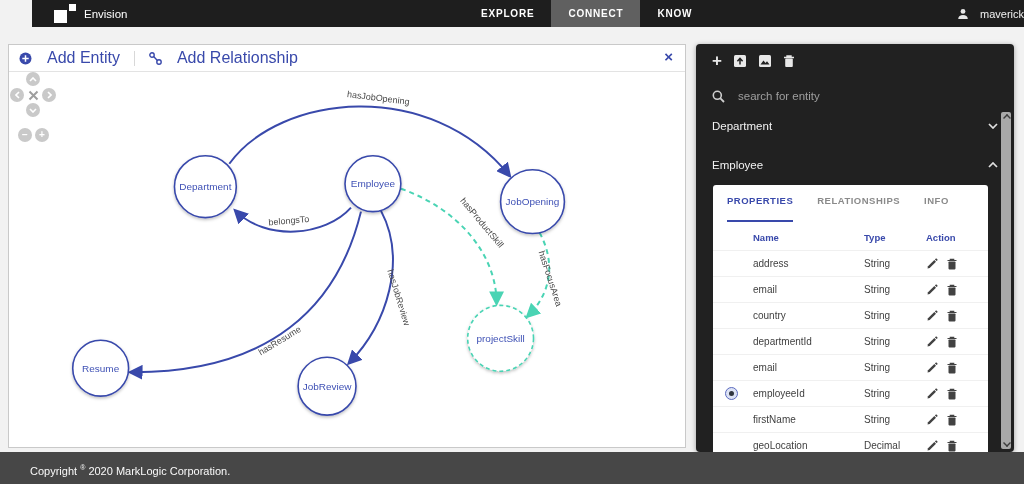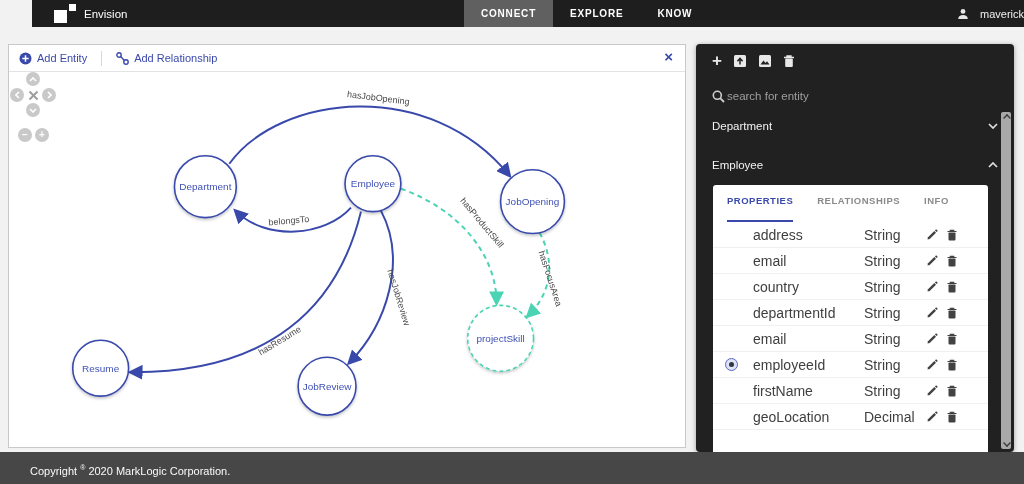--- a/index.html
+++ b/index.html
@@ -16,21 +16,21 @@
   .navtab{display:flex;align-items:center;padding:0 17px;color:#fff;font-size:10px;font-weight:bold;letter-spacing:.8px;cursor:pointer;}
   .navtab.active{background:#606060;}
   .nav-right{position:absolute;right:12px;top:0;height:27px;display:flex;align-items:center;gap:9px;}
   .username{color:#f0f0f0;font-size:11px;display:flex;align-items:center;gap:11px;}
   .kebab{display:flex;flex-direction:column;gap:2px;padding:2px 4px;cursor:pointer;}
   .kebab i{width:3px;height:3px;border-radius:50%;background:#e6e6e6;display:block;}
 
   
   .gpanel{position:absolute;left:8px;top:44px;width:678px;height:404px;background:#fff;border:1px solid #c9c9c9;box-sizing:border-box;}
   .gtoolbar{position:relative;height:26px;border-bottom:1px solid #e3e3e3;display:flex;align-items:center;padding:0 10px;}
-  .tbtn{display:flex;align-items:center;gap:5px;color:#3949ab;font-size:11px;cursor:pointer;white-space:nowrap;}
+  .tbtn{display:flex;align-items:center;gap:15px;color:#3949ab;font-size:16px;cursor:pointer;white-space:nowrap;}
   .tsep{width:1px;height:15px;background:#d8d8d8;margin:0 14px;}
   .close-x{position:absolute;right:12px;top:3px;color:#3949ab;font-weight:bold;font-size:15px;line-height:18px;cursor:pointer;}
   .gcanvas{position:absolute;left:0;top:27px;width:676px;height:375px;}
   .gcanvas svg.graph{position:absolute;left:0;top:0;}
 
   .node-circle{fill:#fff;stroke:#3949ab;stroke-width:1.6;}
   .node-circle.dashed{stroke:#4ad4b4;stroke-dasharray:4 3;}
   .node-label{fill:#3f51b5;font-size:10px;text-anchor:middle;}
   .edge-label{fill:#4a4a4a;font-size:9px;text-anchor:middle;}
 
@@ -39,35 +39,35 @@
   .navbtn{position:absolute;width:14px;height:14px;border-radius:50%;background:#c9c9c9;display:flex;align-items:center;justify-content:center;cursor:pointer;color:#fff;font-size:10px;font-weight:bold;line-height:14px;}
   .fitbtn{position:absolute;width:14px;height:14px;display:flex;align-items:center;justify-content:center;cursor:pointer;}
 
   
   .rpanel{position:absolute;left:696px;top:44px;width:318px;height:408px;background:#212121;border-radius:4px;box-shadow:0 1px 5px rgba(0,0,0,.35);}
   .rp-header{height:34px;display:flex;align-items:center;padding:0 14px 0 16px;}
   .rp-title{flex:1;color:#fff;font-size:15px;}
   .rp-icons{display:flex;align-items:center;gap:11px;}
   .rp-icons .ric{cursor:pointer;display:flex;align-items:center;}
   .plus-ic{color:#e8e8e8;font-size:17px;font-weight:bold;line-height:14px;}
-  .rp-search{display:flex;align-items:center;padding:11px 16px 4px 16px;}
+  .rp-search{display:flex;align-items:center;gap:11px;padding:11px 16px 4px 16px;}
   .rp-search input{flex:1;background:transparent;border:none;outline:none;color:#ddd;font-size:11.5px;font-family:"Liberation Sans",sans-serif;}
   .rp-search input::placeholder{color:#9e9e9e;}
   .ent{display:flex;align-items:center;justify-content:space-between;padding:0 16px;height:30px;color:#f2f2f2;font-size:11.5px;cursor:pointer;}
   .ent.dept{margin-top:4px;}
   .ent.emp{margin-top:9px;}
 
   
   .card{position:absolute;left:17px;width:275px;top:141px;bottom:0;background:#fff;border-radius:3px 3px 0 0;overflow:hidden;}
   .tabrow{display:flex;gap:24px;padding:10px 14px 0 14px;}
   .ctab{font-size:9.5px;font-weight:bold;letter-spacing:.5px;color:#8a8a8a;padding-bottom:14px;cursor:pointer;}
   .ctab.active{color:#3949ab;border-bottom:2px solid #3949ab;}
   .thead,.prow{display:grid;grid-template-columns:30px 1fr 62px 52px;align-items:center;padding:0 10px;height:26px;box-sizing:border-box;}
   .thead{color:#3949ab;font-weight:bold;font-size:9.5px;border-bottom:1px solid #f0f0f0;margin-top:3px;}
-  .prow{font-size:14px;color:#3f3f3f;border-bottom:1px solid #f0f0f0;}
+  .prow{font-size:10px;color:#3f3f3f;border-bottom:1px solid #f0f0f0;}
   .pactions{display:flex;gap:9px;align-items:center;}
   .pactions svg{cursor:pointer;}
   .key-icon{width:11px;height:11px;border:1.5px solid #5b6abf;border-radius:50%;background:#dde3f5;display:flex;align-items:center;justify-content:center;margin-left:2px;}
   .key-icon i{width:5px;height:5px;border-radius:50%;background:#30353f;display:block;}
 
   
   .sb{position:absolute;right:3px;top:68px;bottom:3px;width:10px;background:#a9a9a9;border-radius:2px;cursor:pointer;}
   .sb .chev{position:absolute;left:2px;width:6px;height:6px;}
   .sb .chev.up{top:2px;border-left:2px solid #3c3c3c;border-top:2px solid #3c3c3c;transform:rotate(45deg) scale(.7);}
   .sb .chev.down{bottom:2px;border-right:2px solid #3c3c3c;border-bottom:2px solid #3c3c3c;transform:rotate(45deg) scale(.7);}
@@ -82,22 +82,22 @@
 
 <div class="page">
 
   <div class="navbar">
     <div class="logo">
         <span class="sq1"></span>
         <span class="sq2"></span>
       </div>
     <span class="brand">Envision</span>
     <div class="navtabs">
+      <div class="navtab">EXPLORE</div>
       <div class="navtab active">CONNECT</div>
-      <div class="navtab">EXPLORE</div>
       <div class="navtab">KNOW</div>
     </div>
     <div class="nav-right">
       <span class="username">
         <svg width="12" height="12" viewBox="0 0 12 12">
             <circle cx="6" cy="3.4" r="2.4" fill="#e6e6e6"></circle>
             <path d="M1.2 11 C1.2 8.2 3.3 7 6 7 C8.7 7 10.8 8.2 10.8 11 Z" fill="#e6e6e6"></path>
           </svg>
         <span>maverick</span>
       </span>
@@ -262,20 +262,26 @@
           <path d="M1 5 L5 1 L9 5" fill="none" stroke="#e0e0e0" stroke-width="1.7"></path>
         </svg>
     </div>
 
     <div class="card">
       <div class="tabrow">
         <span class="ctab active">PROPERTIES</span>
         <span class="ctab">RELATIONSHIPS</span>
         <span class="ctab">INFO</span>
       </div>
+      <div class="thead">
+        <span></span>
+        <span>Name</span>
+        <span>Type</span>
+        <span>Action</span>
+      </div>
       <div id="prop-rows">
   <div class="prow">
     <span class="key-cell"></span>
     <span class="pname">address</span>
     <span class="ptype">String</span>
     <span class="pactions">
       <svg width="12" height="12" viewBox="0 0 12 12">
                 <path d="M1.5 10.5 L2 8.3 L8.3 2 L10 3.7 L3.7 10 Z" fill="#424242"></path>
                 <path d="M8.9 1.4 L10.6 3.1 L11.3 2.4 C11.7 2 11.7 1.6 11.3 1.2 L10.8 0.7 C10.4 0.3 10 0.3 9.6 0.7 Z" fill="#424242"></path>
               </svg>

